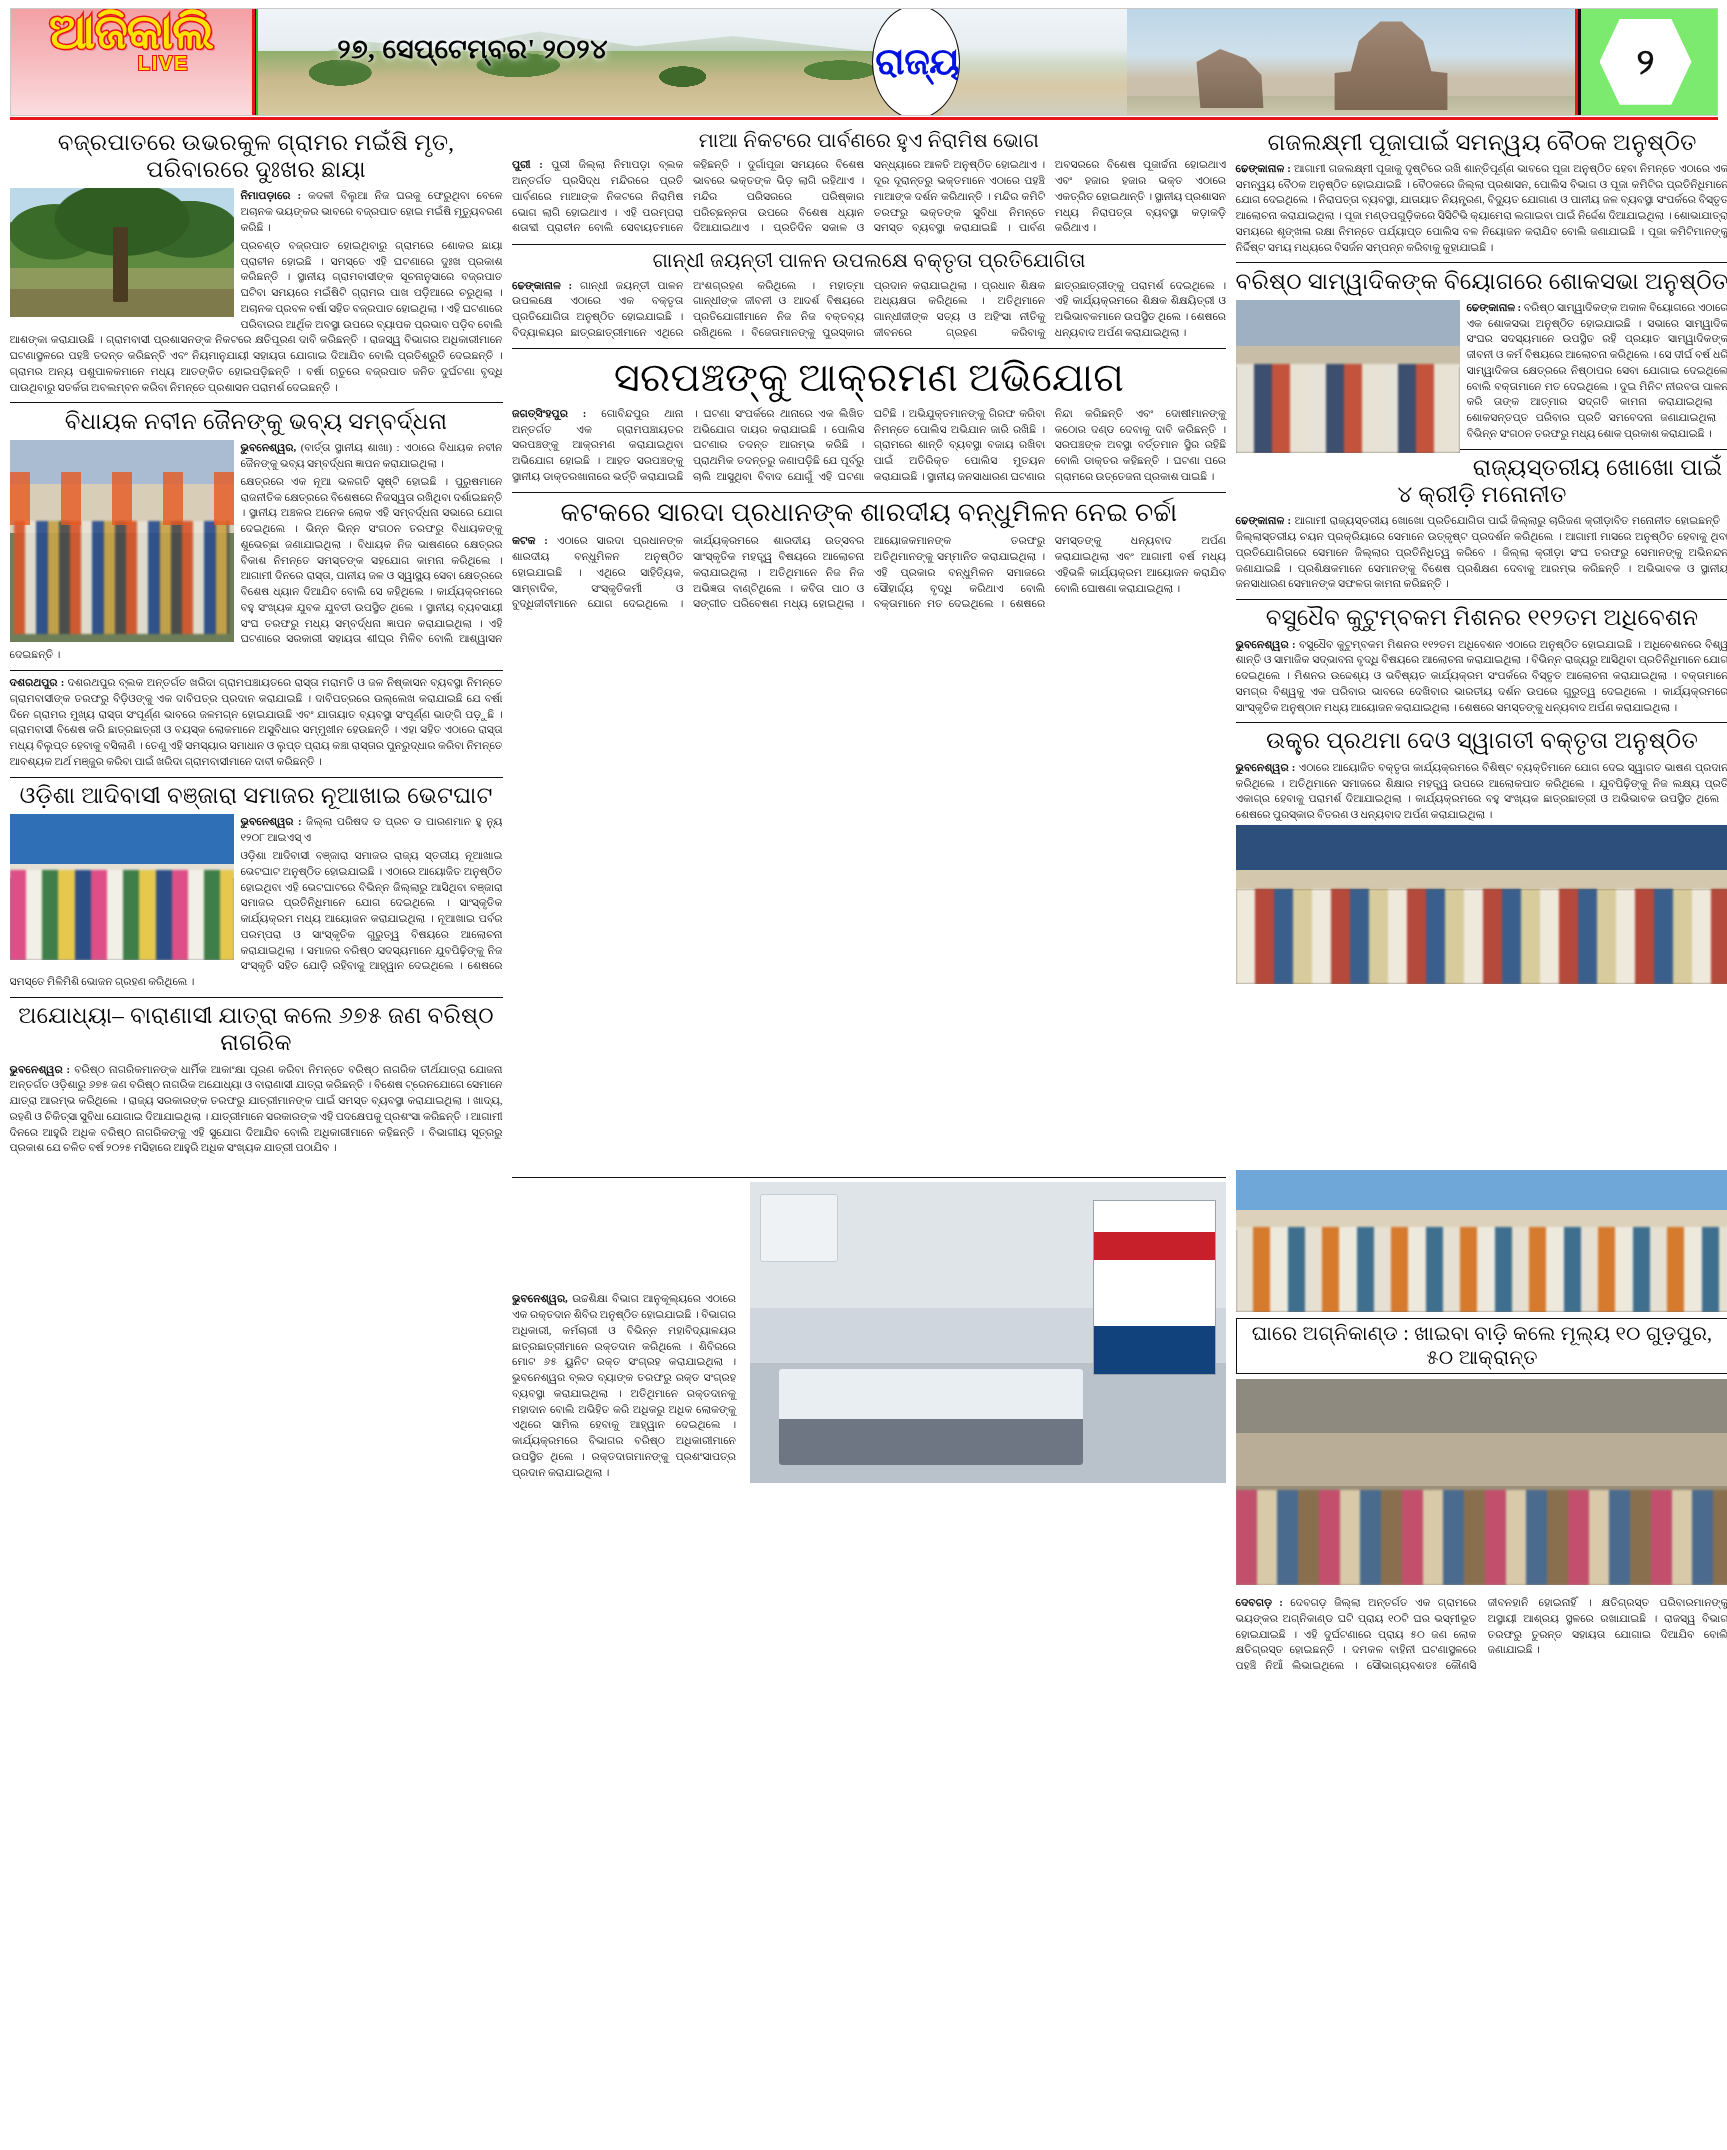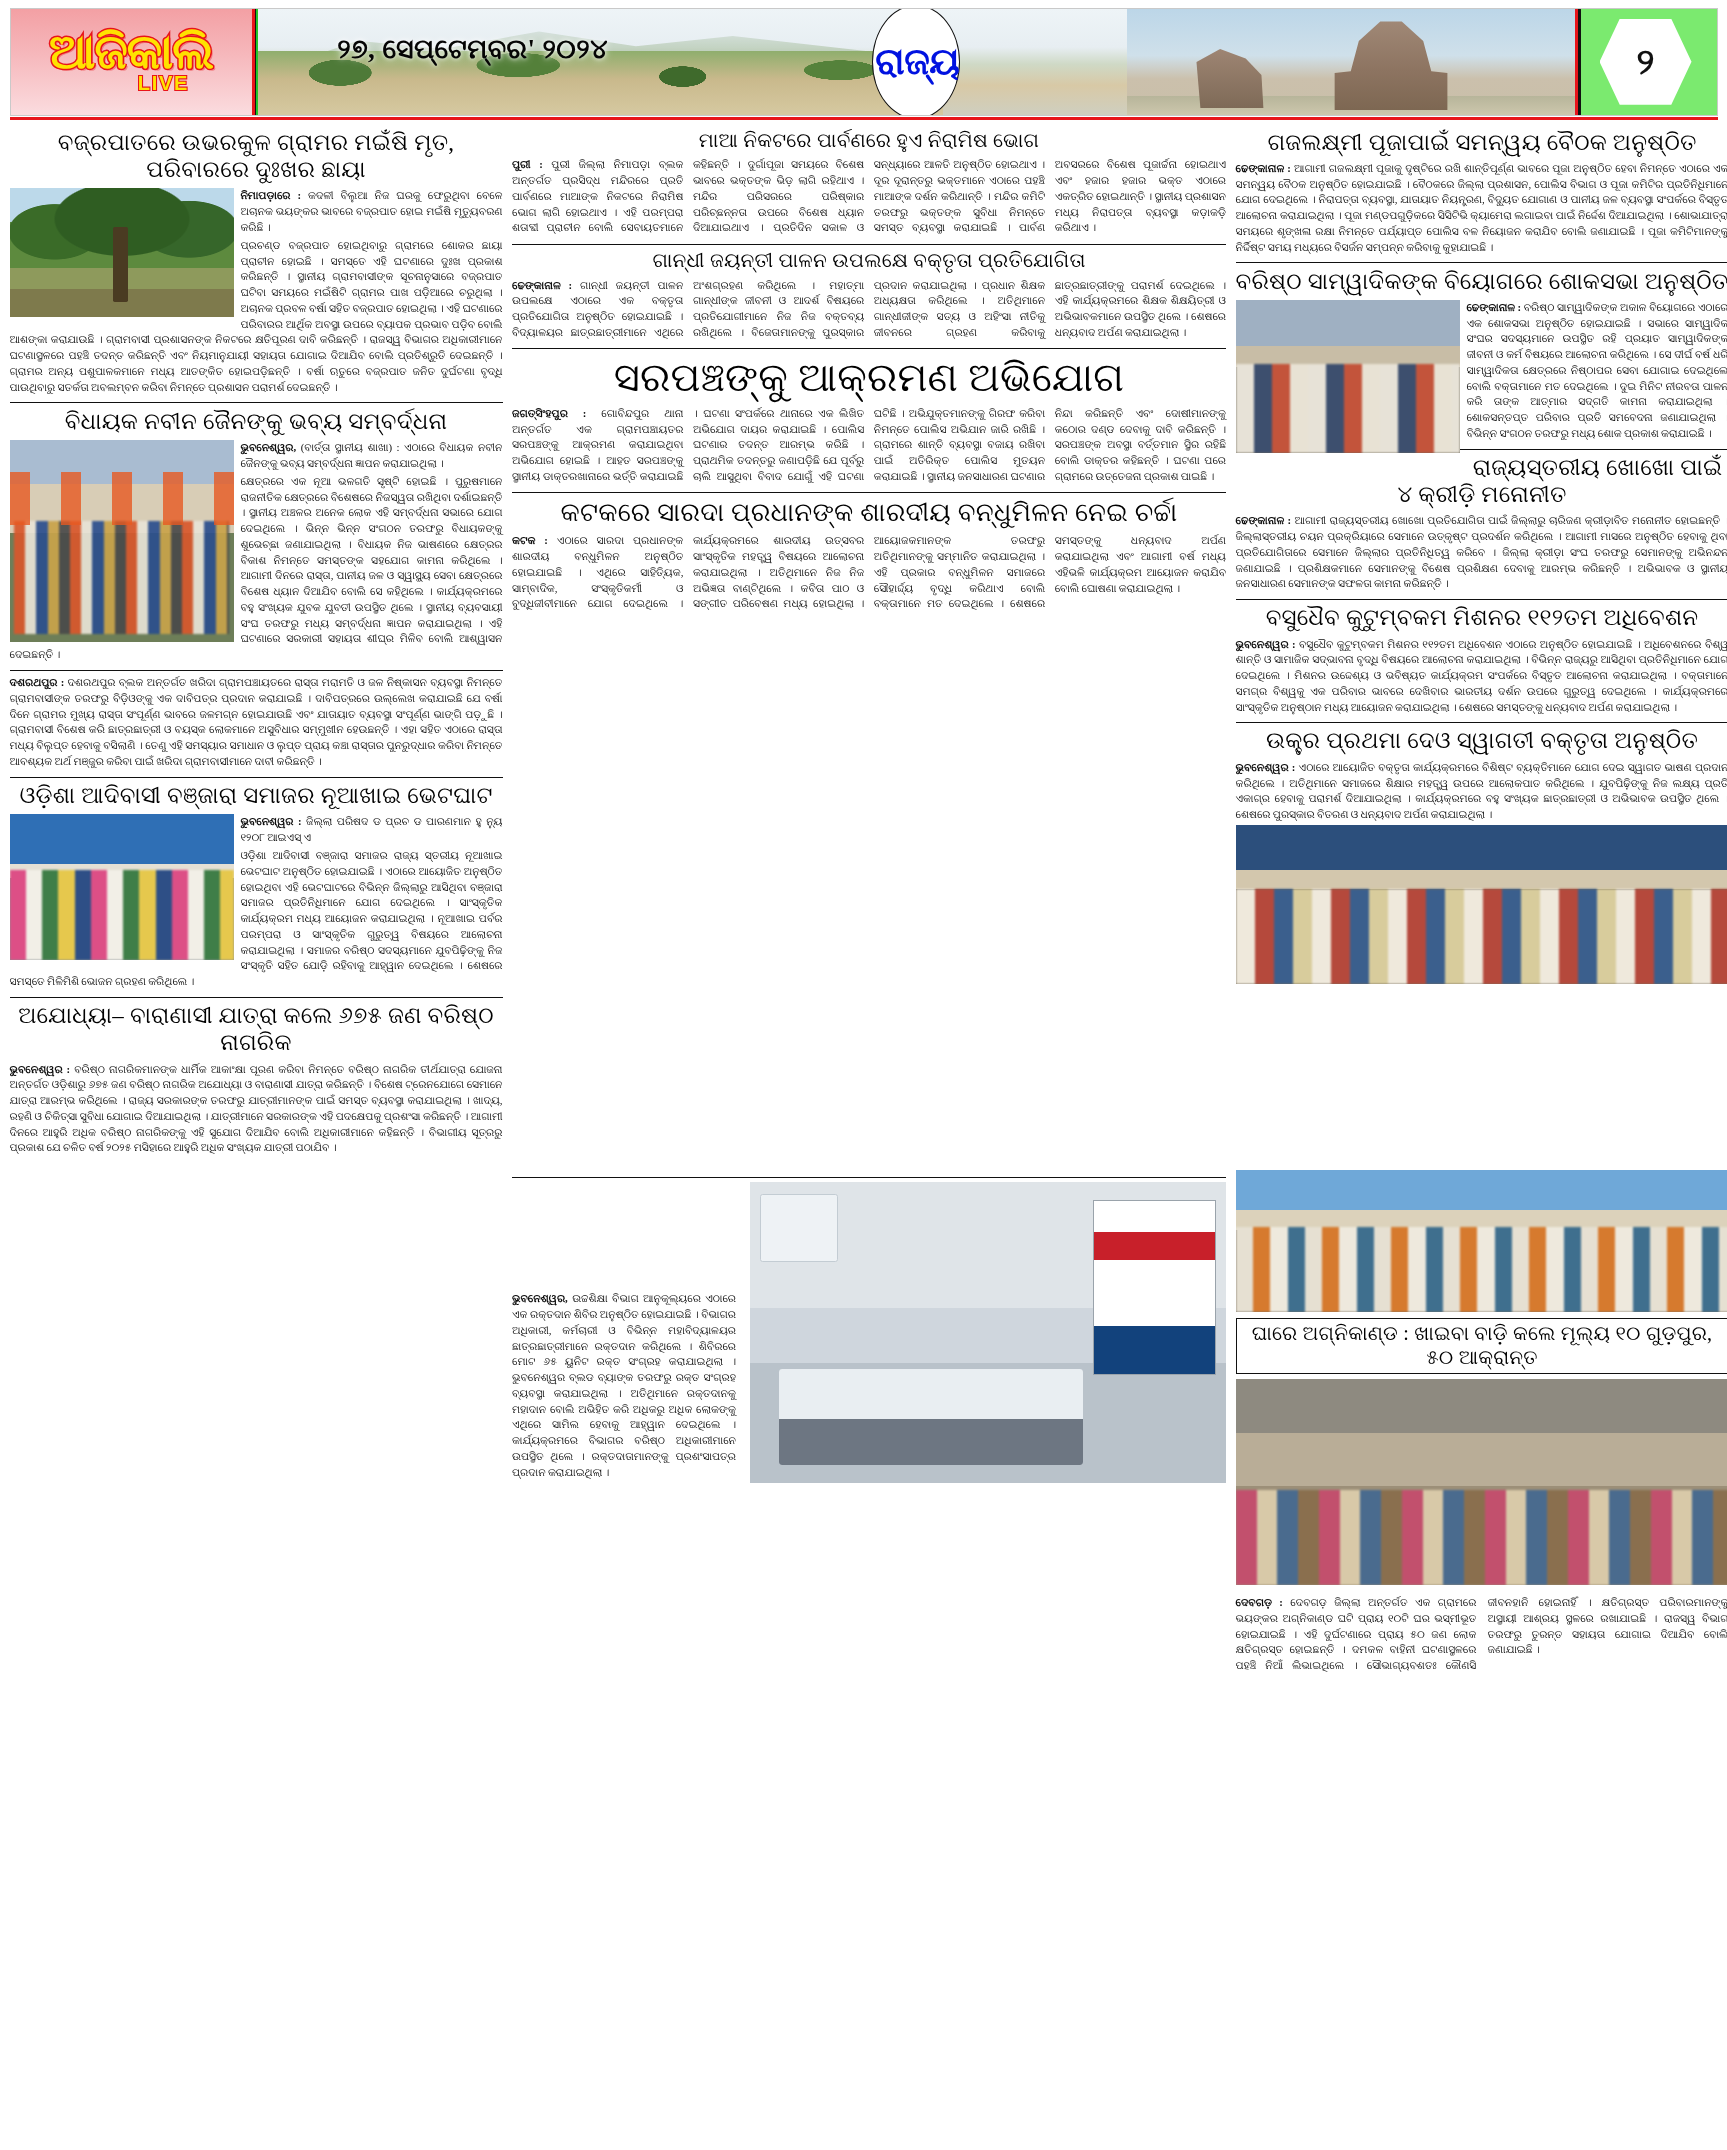--- a/index.html
+++ b/index.html
@@ -25,21 +25,21 @@
     display: flex;
     align-items: stretch;
     overflow: hidden;
     background: #ffffff;
   }
   .mast-logo-cell {
     width: 241px;
     background: linear-gradient(180deg,#f3a0a4 0%, #f6b9bd 45%, #fbdcdf 100%);
     position: relative;
     display: flex; flex-direction: column;
-    align-items: center; justify-content: center;
+    align-items: center; justify-content: flex-start;
     flex: 0 0 241px;
   }
   .mast-logo {
     font-family: "Liberation Sans", sans-serif;
     font-weight: bold;
     font-size: 48px;
     line-height: 0.95;
     color: #ffe200;
     -webkit-text-stroke: 3px #e8151b;
     paint-order: stroke fill;

